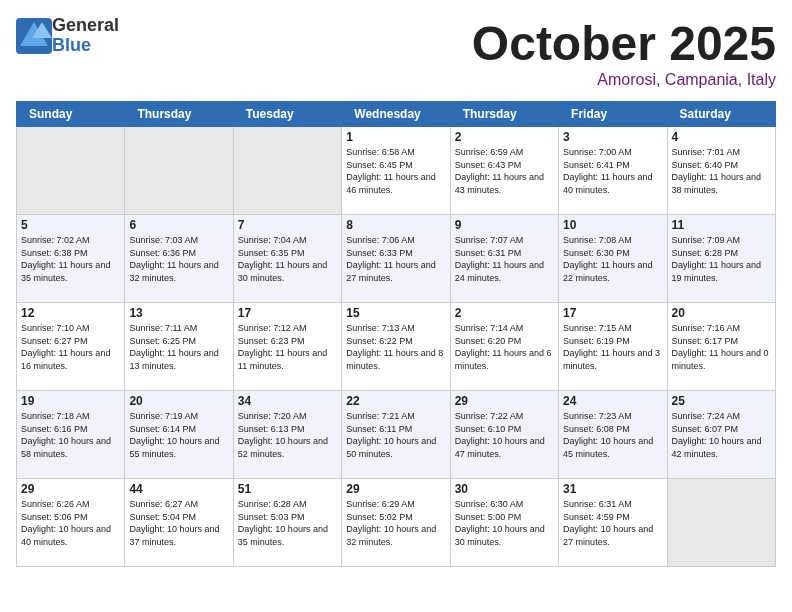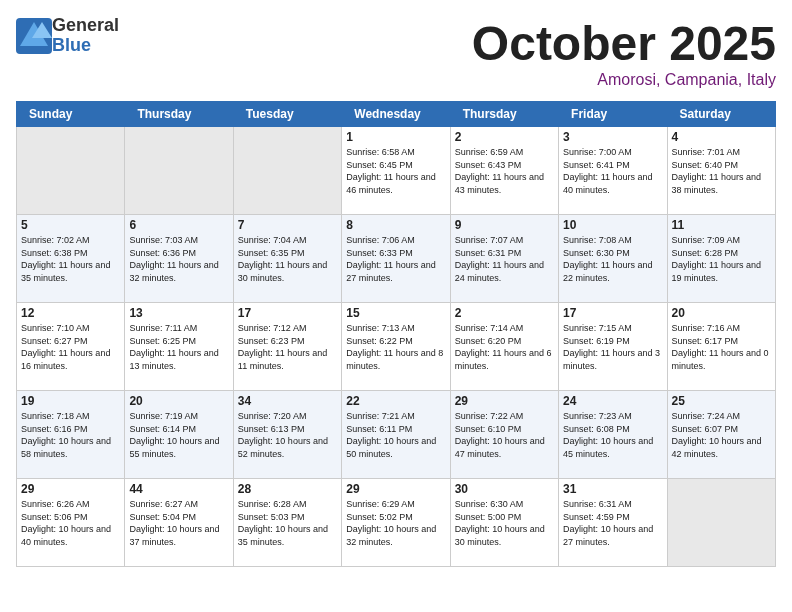--- a/index.html
+++ b/index.html
@@ -154,20 +154,20 @@
         <td><span class="day-number">20</span><span class="day-info">Sunrise: 7:19 AM<br>Sunset: 6:14 PM<br>Daylight: 10 hours and 55 minutes.</span></td>
         <td><span class="day-number">34</span><span class="day-info">Sunrise: 7:20 AM<br>Sunset: 6:13 PM<br>Daylight: 10 hours and 52 minutes.</span></td>
         <td><span class="day-number">22</span><span class="day-info">Sunrise: 7:21 AM<br>Sunset: 6:11 PM<br>Daylight: 10 hours and 50 minutes.</span></td>
         <td><span class="day-number">29</span><span class="day-info">Sunrise: 7:22 AM<br>Sunset: 6:10 PM<br>Daylight: 10 hours and 47 minutes.</span></td>
         <td><span class="day-number">24</span><span class="day-info">Sunrise: 7:23 AM<br>Sunset: 6:08 PM<br>Daylight: 10 hours and 45 minutes.</span></td>
         <td><span class="day-number">25</span><span class="day-info">Sunrise: 7:24 AM<br>Sunset: 6:07 PM<br>Daylight: 10 hours and 42 minutes.</span></td>
       </tr>
       <tr>
         <td><span class="day-number">29</span><span class="day-info">Sunrise: 6:26 AM<br>Sunset: 5:06 PM<br>Daylight: 10 hours and 40 minutes.</span></td>
         <td><span class="day-number">44</span><span class="day-info">Sunrise: 6:27 AM<br>Sunset: 5:04 PM<br>Daylight: 10 hours and 37 minutes.</span></td>
-        <td><span class="day-number">28</span><span class="day-info">Sunrise: 6:28 AM<br>Sunset: 5:03 PM<br>Daylight: 10 hours and 35 minutes.</span></td>
+        <td><span class="day-number">51</span><span class="day-info">Sunrise: 6:28 AM<br>Sunset: 5:03 PM<br>Daylight: 10 hours and 35 minutes.</span></td>
         <td><span class="day-number">29</span><span class="day-info">Sunrise: 6:29 AM<br>Sunset: 5:02 PM<br>Daylight: 10 hours and 32 minutes.</span></td>
         <td><span class="day-number">30</span><span class="day-info">Sunrise: 6:30 AM<br>Sunset: 5:00 PM<br>Daylight: 10 hours and 30 minutes.</span></td>
         <td><span class="day-number">31</span><span class="day-info">Sunrise: 6:31 AM<br>Sunset: 4:59 PM<br>Daylight: 10 hours and 27 minutes.</span></td>
         <td class="empty-cell"></td>
       </tr>
     </tbody>
 </table>
 
 </body></html>

